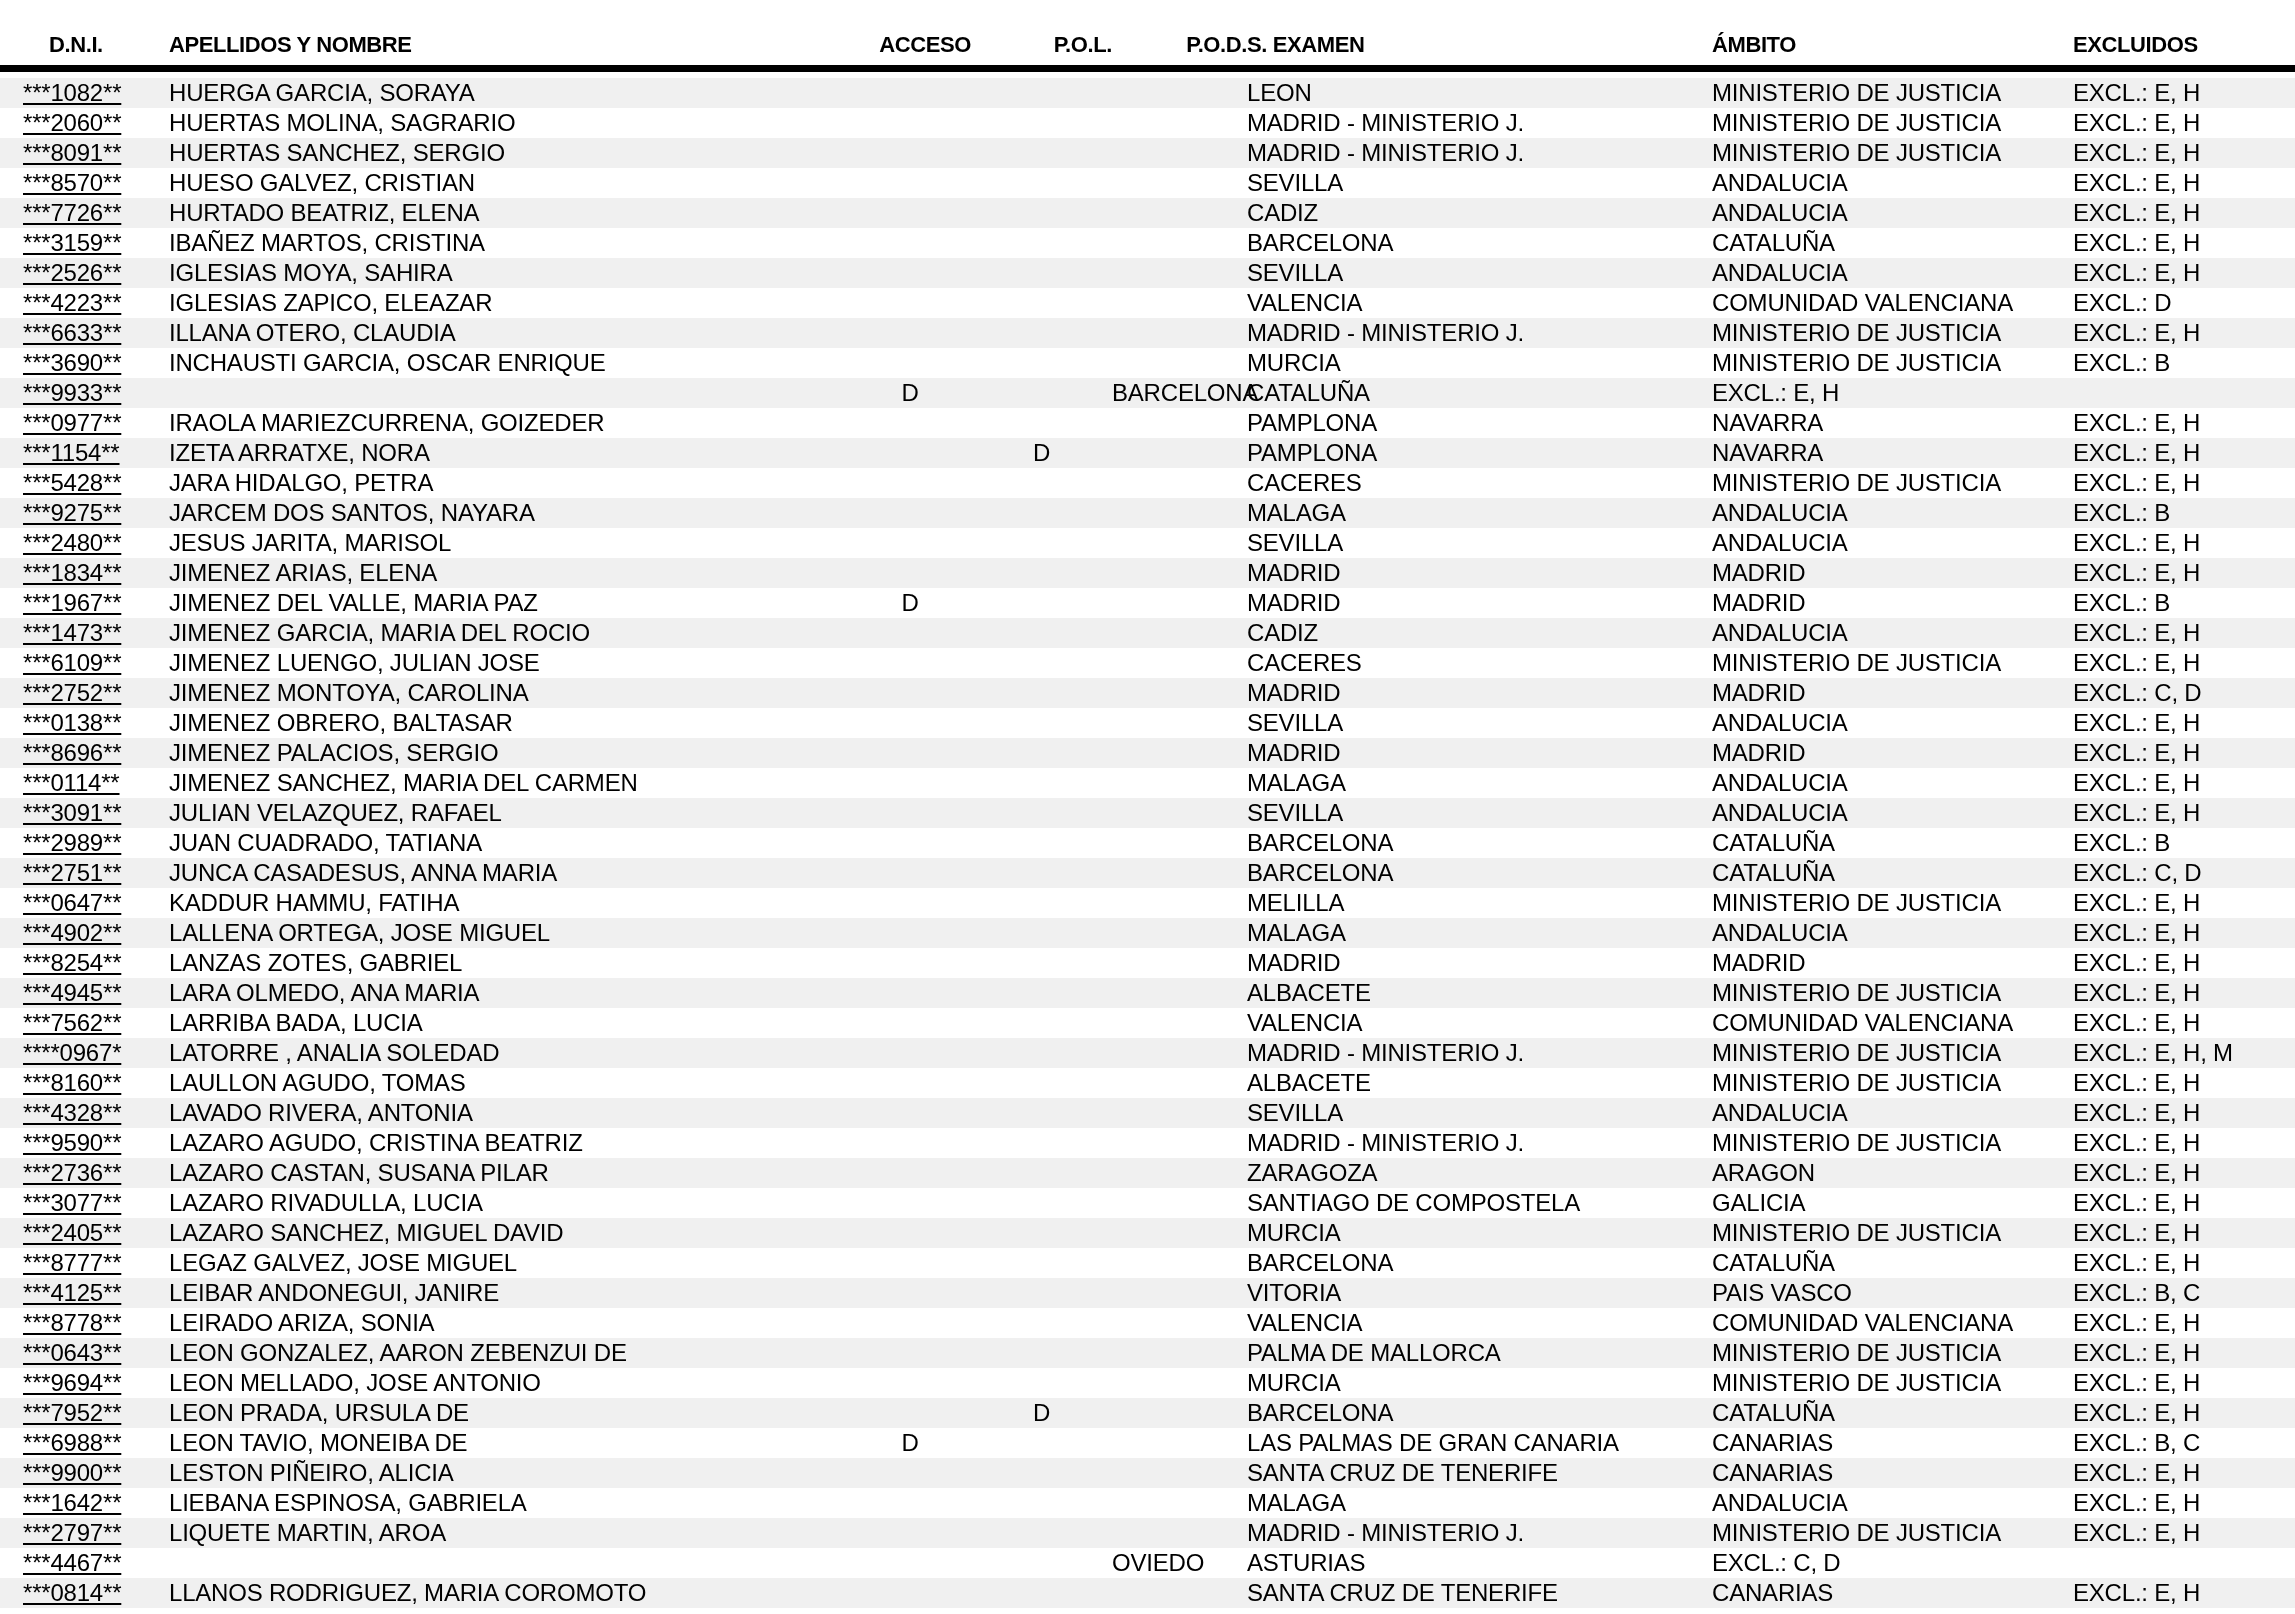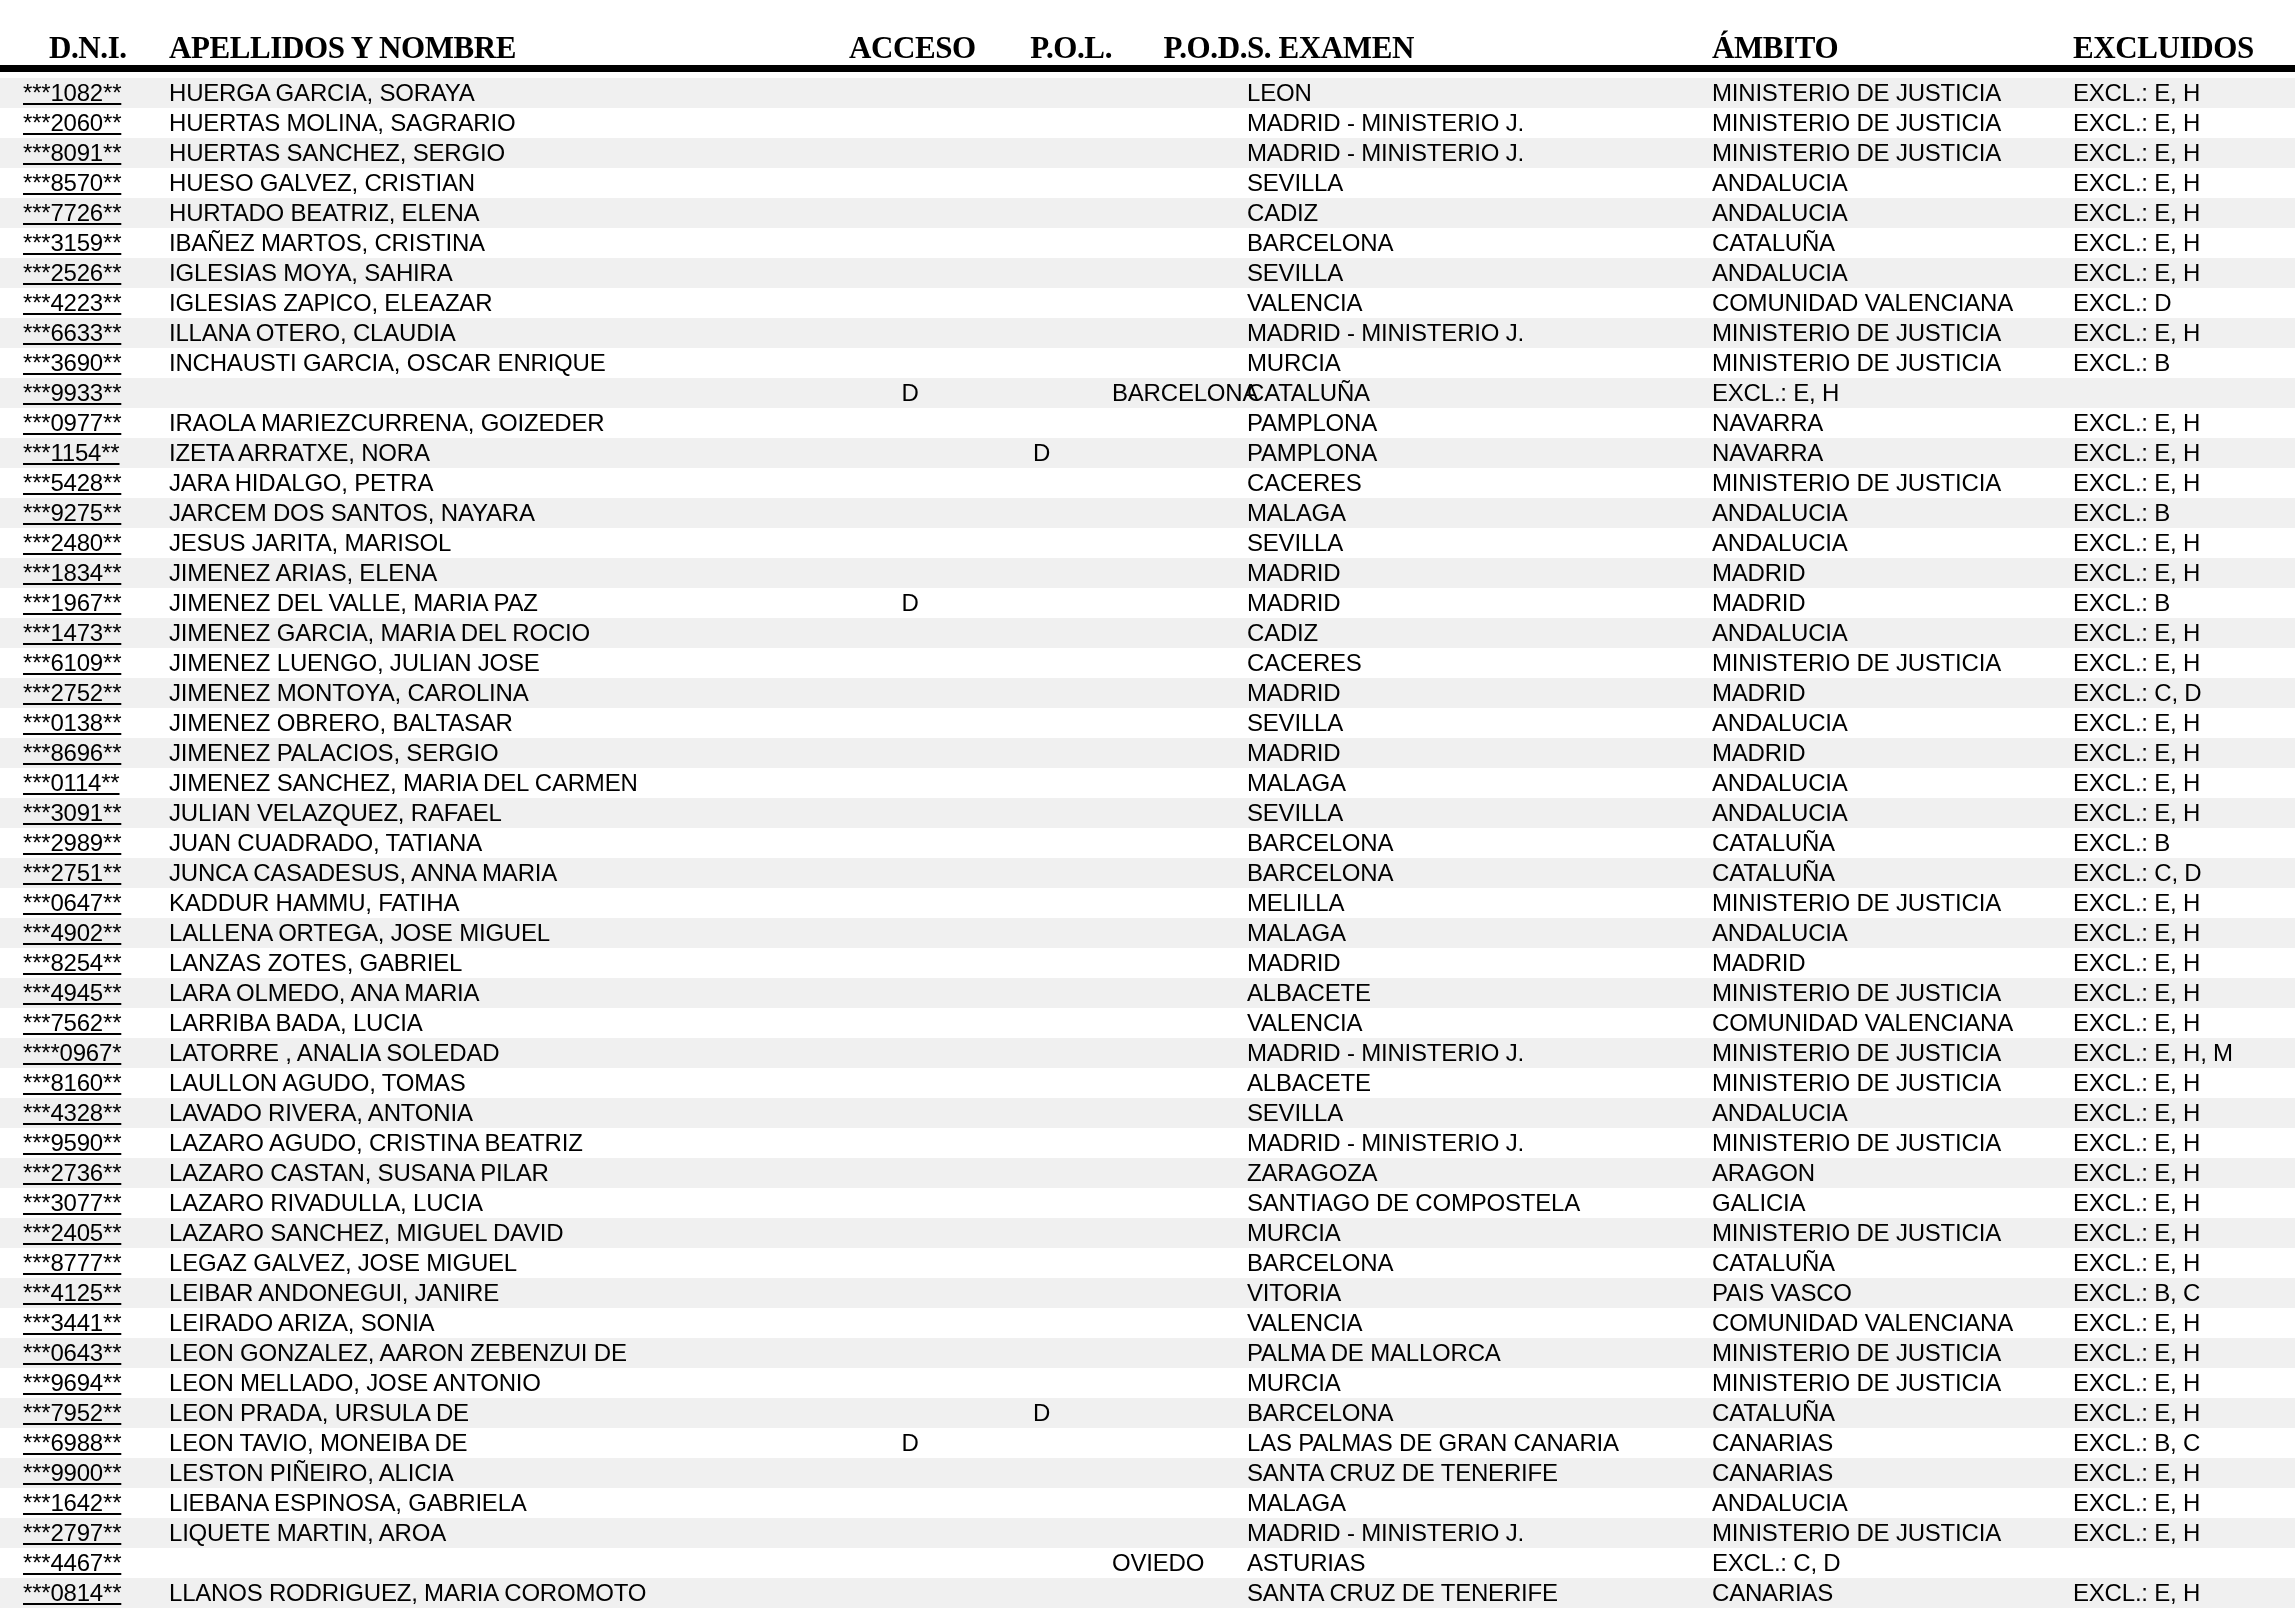--- a/index.html
+++ b/index.html
@@ -16,26 +16,25 @@
     display:grid;
     grid-template-columns:169px 680px 122px 141px 135px 465px 361px 224px;
     width:2295px;
   }
   .header-row{
     height:65px;
     align-items:end;
   }
   .hcell{
     font-weight:bold;
-    font-size:31px;
+    font-size:22px;
     line-height:1;
     letter-spacing:-0.4px;
-    padding-bottom:2px;
+    padding-bottom:9px;
     white-space:nowrap;
-    font-family:Liberation Serif, serif;
   }
   .h-dni{padding-left:49px;}
   .h-acceso,.h-pol,.h-pod{text-align:right;}
   .header-rule{
     height:7.4px;
     background:#000000;
     width:2295px;
   }
   .rows{margin-top:5.8px;}
   .trow{
@@ -473,21 +472,21 @@
         <div class="cell c-dni">***4125**</div>
         <div class="cell c-name">LEIBAR ANDONEGUI, JANIRE</div>
         <div class="cell c-acceso"></div>
         <div class="cell c-pol"></div>
         <div class="cell c-pod"></div>
         <div class="cell c-examen">VITORIA</div>
         <div class="cell c-ambito">PAIS VASCO</div>
         <div class="cell c-excluidos">EXCL.: B, C</div>
       </div>
       <div class="grid trow">
-        <div class="cell c-dni">***3441**</div>
+        <div class="cell c-dni">***8778**</div>
         <div class="cell c-name">LEIRADO ARIZA, SONIA</div>
         <div class="cell c-acceso"></div>
         <div class="cell c-pol"></div>
         <div class="cell c-pod"></div>
         <div class="cell c-examen">VALENCIA</div>
         <div class="cell c-ambito">COMUNIDAD VALENCIANA</div>
         <div class="cell c-excluidos">EXCL.: E, H</div>
       </div>
       <div class="grid trow">
         <div class="cell c-dni">***0643**</div>

